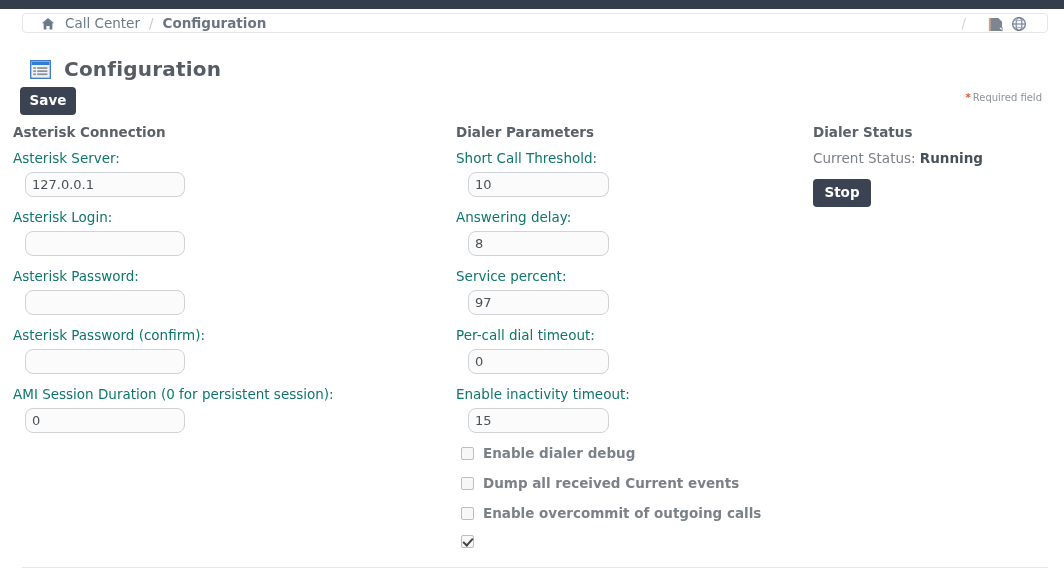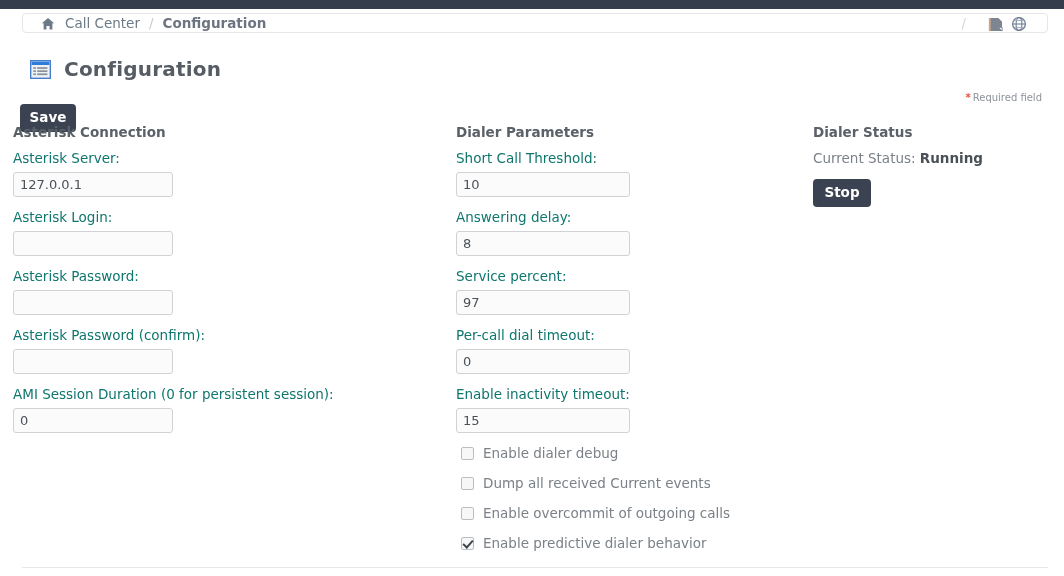--- a/index.html
+++ b/index.html
@@ -122,21 +122,21 @@
     font-family: "DejaVu Sans", "Liberation Sans", sans-serif;
     font-size: 13.5px;
     font-weight: bold;
     padding: 0;
     cursor: pointer;
     text-align: center;
     line-height: 1;
   }
   .save-button {
     position: absolute;
-    top: 104px;
+    top: 87px;
     left: 20px;
     width: 56px;
     height: 28px;
   }
 
   
   .required-note {
     position: absolute;
     top: 92px;
     left: 700px;
@@ -173,33 +173,33 @@
     margin: 0 0 5px 0;
     line-height: 17px;
     white-space: nowrap;
   }
   .text-input {
     box-sizing: border-box;
     width: 160px;
     height: 25px;
     background: #fbfbfb;
     border: 1px solid #cfd3d6;
-    border-radius: 3px;
+    border-radius: 8px;
     font-family: "DejaVu Sans", "Liberation Sans", sans-serif;
     font-size: 13px;
     color: #4b5158;
     padding: 0 6px;
-    margin: 0 0 12px 0;
+    margin: 0 0 12px 12px;
     display: block;
     outline: none;
   }
-  .col-2 .text-input { width: 174px; }
-
-  
-  .checks { margin-top: 8px; }
+  .col-2 .text-input { width: 141px; }
+
+  
+  .checks { margin-top: 8px; font-weight: bold; }
   .check-row {
     display: flex;
     align-items: center;
     margin-bottom: 14px;
     line-height: 16px;
   }
   .check-box {
     width: 13px;
     height: 13px;
     box-sizing: border-box;
@@ -361,21 +361,20 @@
     <div class="check-row">
       <span class="check-box"></span>
       <span class="check-label">Dump all received Current events</span>
     </div>
     <div class="check-row">
       <span class="check-box"></span>
       <span class="check-label">Enable overcommit of outgoing calls</span>
     </div>
     <div class="check-row">
       <span class="check-box checked"></span>
-      <span class="check-label">Enable predictive dialer behavior</span>
     </div>
   </div>
 </div>
 
 <div class="col col-3">
   <div class="col-title">Dialer Status</div>
   <div class="status-line">
     <span>Current Status:</span>
     <span class="status-value">Running</span>
   </div>

